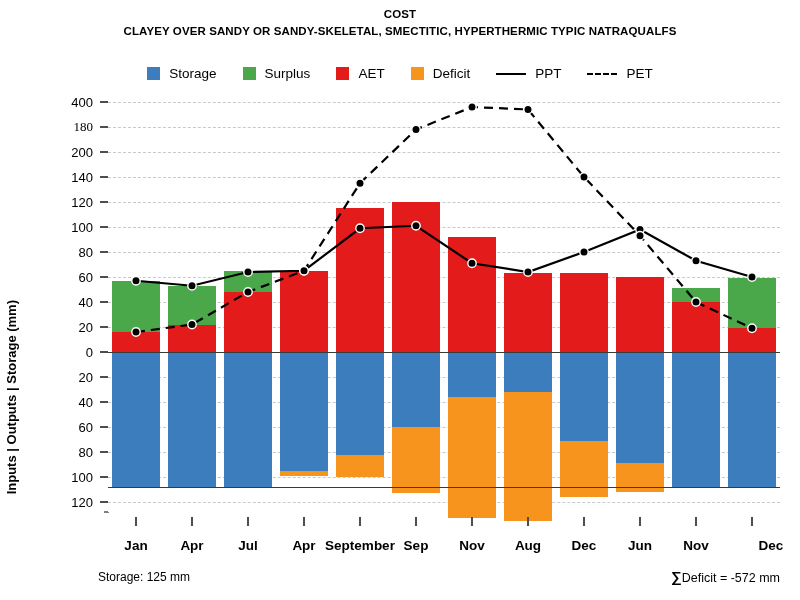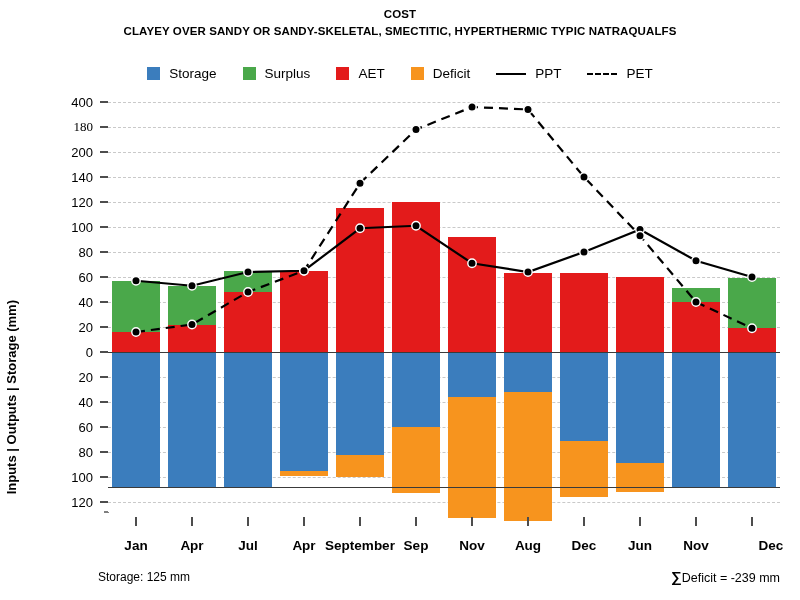--- a/index.html
+++ b/index.html
@@ -238,21 +238,21 @@
         <circle cx="420" cy="7.5" r="4.2" fill="#000" stroke="#fff" stroke-width="1.4"></circle>
         <circle cx="476" cy="75" r="4.2" fill="#000" stroke="#fff" stroke-width="1.4"></circle>
         <circle cx="532" cy="133.75" r="4.2" fill="#000" stroke="#fff" stroke-width="1.4"></circle>
         <circle cx="588" cy="200" r="4.2" fill="#000" stroke="#fff" stroke-width="1.4"></circle>
         <circle cx="644" cy="226.25" r="4.2" fill="#000" stroke="#fff" stroke-width="1.4"></circle>
       </svg>
     </div>
 
   <div class="footer-left">Storage: 125 mm</div>
   <div class="footer-right">
-    <span class="sigma">∑</span><span>Deficit = -239 mm</span>
+    <span class="sigma">∑</span><span>Deficit = -572 mm</span>
   </div>
 <div class="xtick" style="left: 135.2px; top: 517px;"></div>
     <div class="xlabel" style="left: 136px; top: 538px;">Jan</div>
     <div class="xtick" style="left: 191.2px; top: 517px;"></div>
     <div class="xlabel" style="left: 192px; top: 538px;">Apr</div>
     <div class="xtick" style="left: 247.2px; top: 517px;"></div>
     <div class="xlabel" style="left: 248px; top: 538px;">Jul</div>
     <div class="xtick" style="left: 303.2px; top: 517px;"></div>
     <div class="xlabel" style="left: 304px; top: 538px;">Apr</div>
     <div class="xtick" style="left: 359.2px; top: 517px;"></div>

